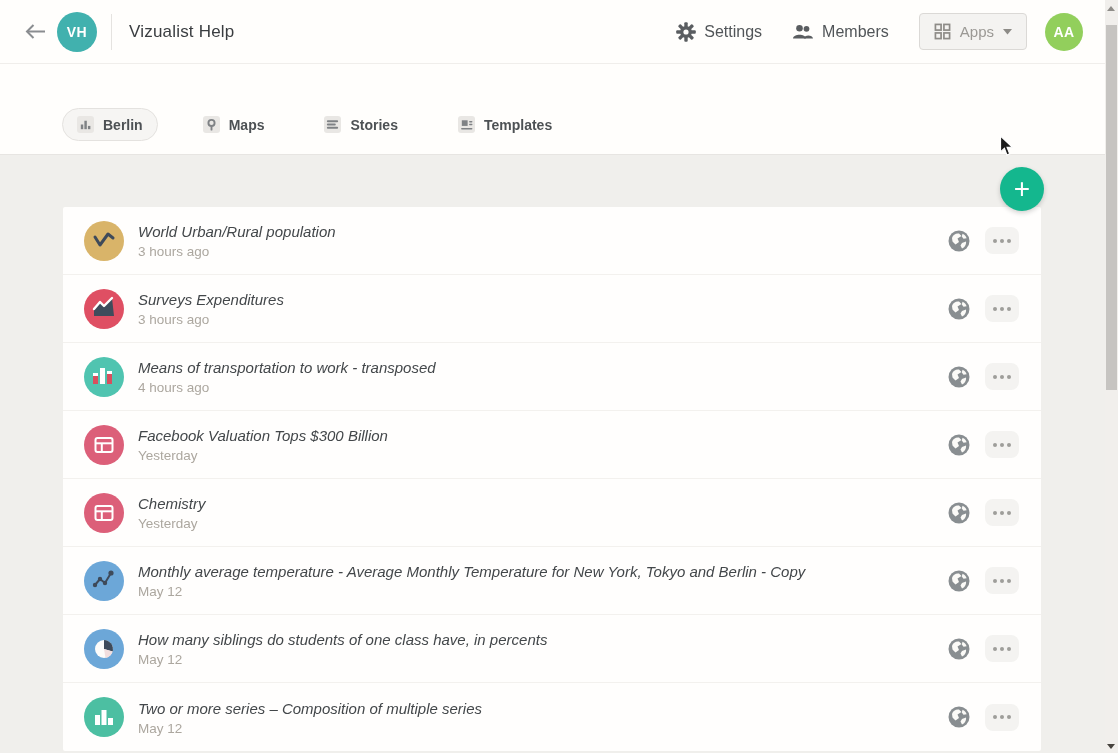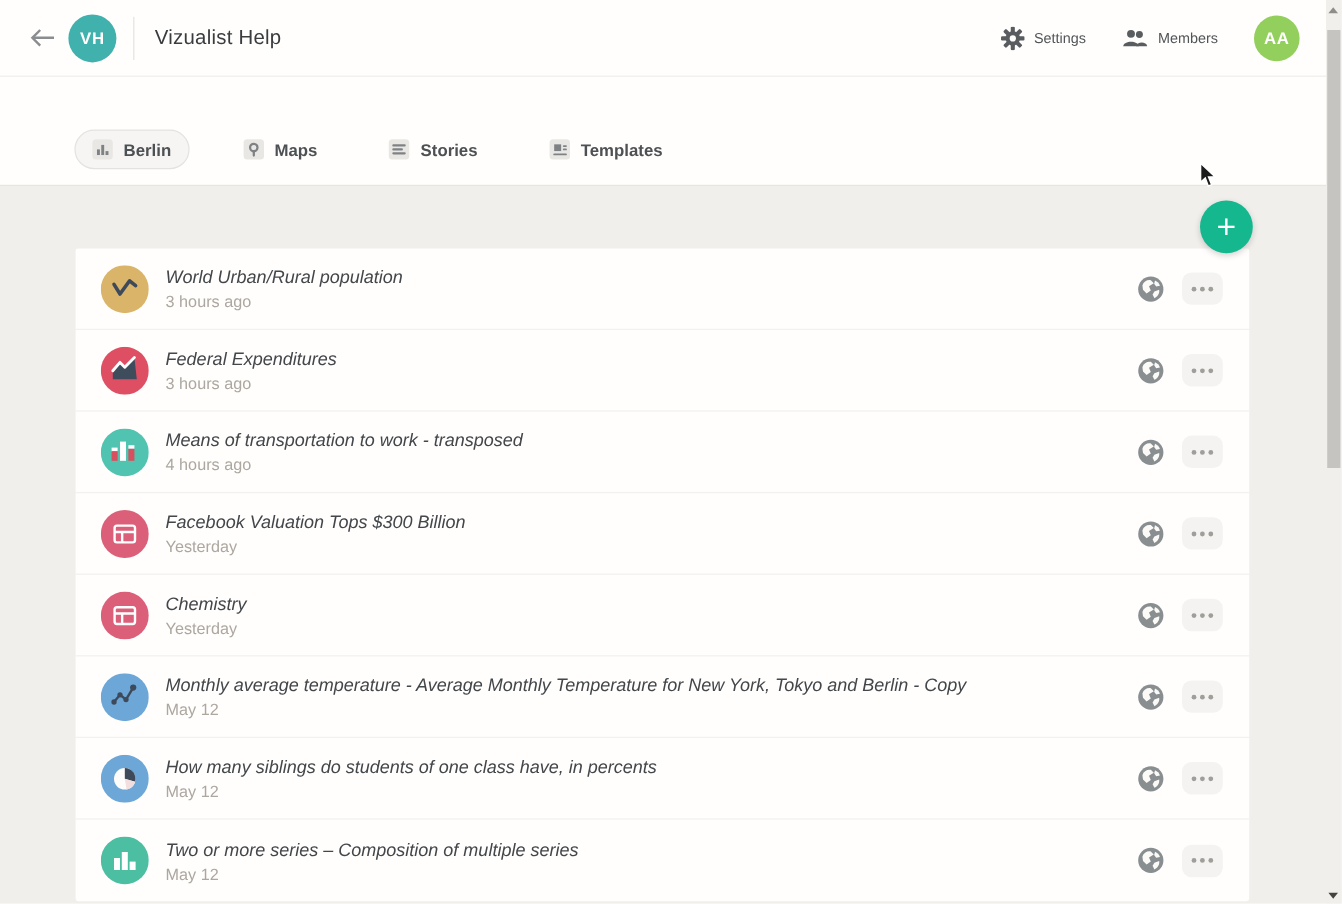--- a/index.html
+++ b/index.html
@@ -13,21 +13,21 @@
             border-bottom:1px solid #f0eeeb; display:flex; align-items:center; z-index:3; }
   .back-btn { background:none; border:none; cursor:pointer; margin-left:22px; width:26px; height:26px;
               display:flex; align-items:center; justify-content:center; }
   .ws-avatar { width:40px; height:40px; border-radius:50%; color:#fff; font-size:14px; font-weight:bold;
                display:flex; align-items:center; justify-content:center; margin-left:9px; letter-spacing:.5px; }
   .top-divider { width:1px; height:36px; background:#e5e3e0; margin-left:14px; }
   .page-title { font-size:17px; font-weight:400; color:#3a3d40; margin-left:17px; letter-spacing:.2px; }
 
   .topbar-right { margin-left:auto; display:flex; align-items:center; }
   .top-menu-item { display:flex; align-items:center; gap:8px; cursor:pointer; margin-right:30px; }
-  .top-menu-item span { font-size:12px; color:#515558; }
+  .top-menu-item span { font-size:16px; color:#515558; }
   .apps-btn { display:flex; align-items:center; gap:9px; background:#f4f3f1; border:1px solid #dbd9d6;
               border-radius:4px; height:37px; padding:0 14px; cursor:pointer; margin-right:18px; }
   .apps-btn span { font-size:15px; color:#9b9995; }
   .user-avatar { width:38px; height:38px; border-radius:50%; color:#fff; font-size:14px; font-weight:bold;
                  display:flex; align-items:center; justify-content:center; margin-right:22px; letter-spacing:.5px; }
 
   
   .tabbar { position:absolute; left:0; top:64px; width:100%; height:91px; background:#fffefc;
             border-bottom:1px solid #e7e5e2; z-index:2; }
   .tabs { position:absolute; left:62px; top:44px; display:flex; align-items:center; gap:30px; }
@@ -106,20 +106,32 @@
         <svg width="22" height="19" viewBox="0 0 22 19">
           <g fill="#5a5d60">
             <circle cx="14.5" cy="6.8" r="2.9"></circle>
             <path d="M11.8,16.6 C12.2,12.4 20.6,12.4 21,16.6 Z"></path>
             <circle cx="7.5" cy="6.2" r="3.3"></circle>
             <path d="M1,16.6 C1.4,11.6 13.6,11.6 14,16.6 Z"></path>
           </g>
         </svg>
         <span>Members</span>
       </div>
+      <button class="apps-btn">
+        <svg width="17" height="17" viewBox="0 0 18 18" fill="none" stroke="#8e8c88" stroke-width="1.8">
+          <rect x="1.5" y="1.5" width="6" height="6"></rect>
+            <rect x="10.5" y="1.5" width="6" height="6"></rect>
+          <rect x="1.5" y="10.5" width="6" height="6"></rect>
+            <rect x="10.5" y="10.5" width="6" height="6"></rect>
+        </svg>
+        <span>Apps</span>
+        <svg width="9" height="6" viewBox="0 0 9 6">
+          <polygon points="0,0 9,0 4.5,5.5" fill="#8d8b87"></polygon>
+        </svg>
+      </button>
       <div class="user-avatar" style="background: rgb(146, 207, 92);">AA</div>
     </div>
   </div>
 
   <div class="tabbar">
     <div class="tabs">
       <div class="tab active">
         <span class="tab-glyph">
           <svg width="15" height="15" viewBox="0 0 16 16" fill="#7f8285">
             <rect x="3" y="8" width="2.6" height="5"></rect>
@@ -194,21 +206,21 @@
         </div>
       </div>
 
       <div class="row">
         <svg class="row-avatar" viewBox="0 0 40 40">
           <circle cx="20" cy="20" r="20" fill="#df4f63"></circle>
           <path d="M10,27 L10,20 L16,13 L20,17 L28,9 L30,27 Z" fill="#3f4c5c"></path>
           <polyline points="10,20 16,13 20,17 28,9" fill="none" stroke="#ffffff" stroke-width="2.4" stroke-linecap="round" stroke-linejoin="round"></polyline>
         </svg>
         <div class="row-text">
-          <div class="row-title">Federal Expenditures</div>
+          <div class="row-title">Surveys Expenditures</div>
           <div class="row-time">3 hours ago</div>
         </div>
         <div class="row-actions">
           <span class="globe-wrap">
             <svg width="24" height="24" viewBox="0 0 24 24">
                 <circle cx="12" cy="12" r="10.5" fill="#898e91"></circle>
               <path fill="#fbfaf7" d="M5,9 C6,5.5 9,4 12,4.5 L14.5,7 L10.5,9.5 L12,13 L8.5,15.5 L5.5,12.5 Z"></path>
               <path fill="#fbfaf7" d="M15,14 L19,12.5 C19.5,15.5 17.5,18.5 15,19.5 L13.5,16.5 Z"></path>
               <path fill="#fbfaf7" d="M15.5,4.8 C17.5,5.6 19,7.2 19.6,9.2 L16.5,9.8 L14.8,7.4 Z"></path>
               </svg>

